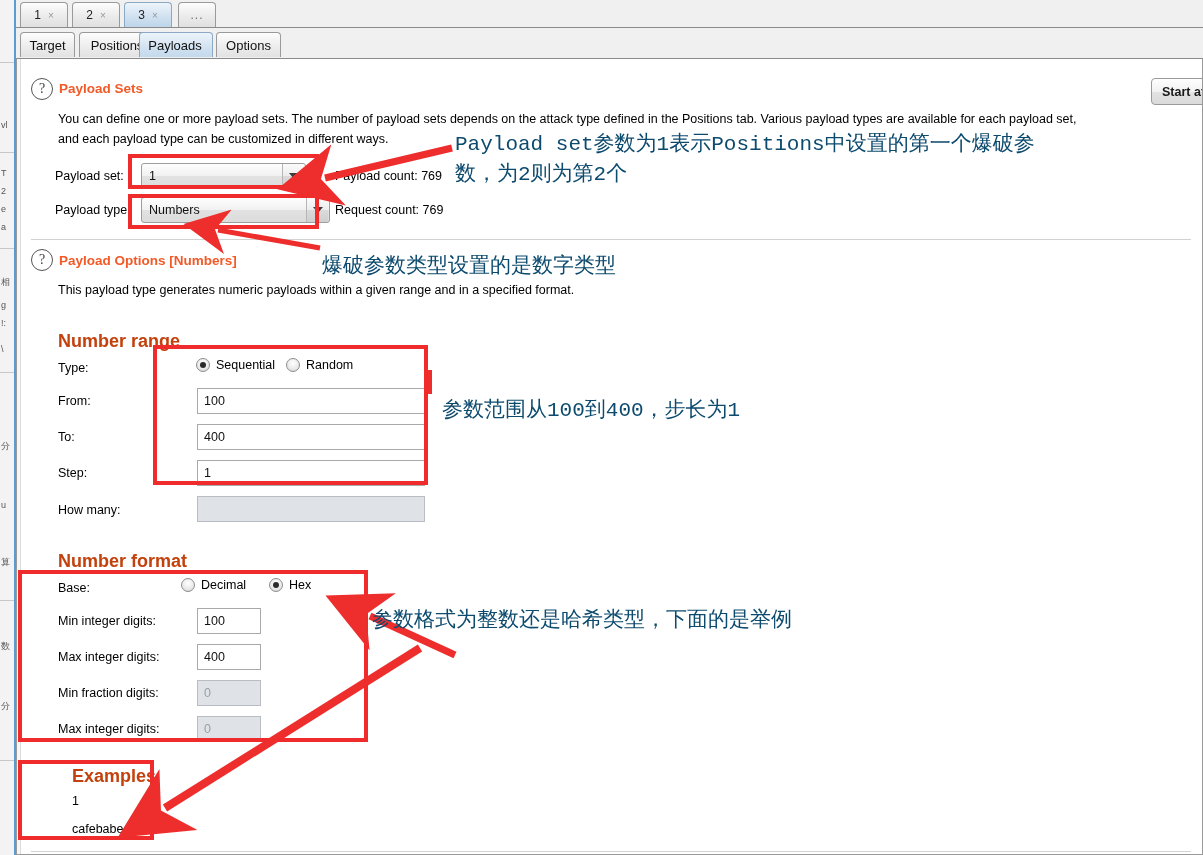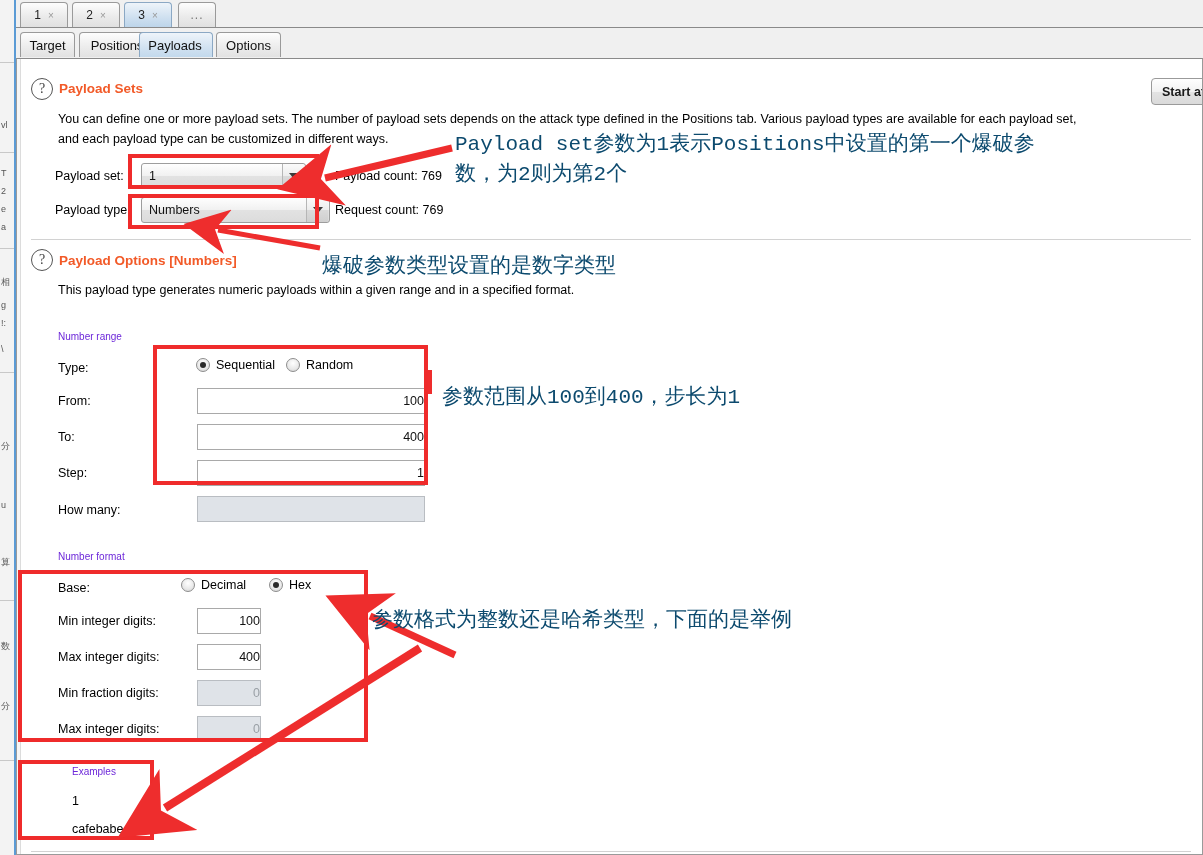--- a/index.html
+++ b/index.html
@@ -92,21 +92,21 @@
   }
 
   .sec-title {
     position: absolute; color: #f25a28; font-weight: bold; font-size: 13.5px;
     white-space: nowrap;
   }
   .body-text {
     position: absolute; font-size: 12.5px; color: #000; white-space: nowrap;
   }
   .sub-title {
-    position: absolute; color: #6d28d9; font-size: 10px; white-space: nowrap;
+    position: absolute; color: #c2410c; font-size: 18px; white-space: nowrap; font-weight: bold;
   }
   .flabel {
     position: absolute; font-size: 12.5px; color: #000; white-space: nowrap;
   }
 
   .hr {
     position: absolute; height: 1px; background: #d2d2d2;
   }
 
   
@@ -130,21 +130,21 @@
     display: block; width: 0; height: 0;
     border-left: 5px solid transparent; border-right: 5px solid transparent;
     border-top: 6px solid #3b3b3b;
   }
 
   
   .tinput {
     position: absolute; height: 26px;
     border: 1px solid #a9a9a9; background: #fff;
     display: flex; align-items: center;
-    padding-left: 6px; font-size: 12.5px; color: #111; justify-content: flex-end;
+    padding-left: 6px; font-size: 12.5px; color: #111;
   }
   .tinput.disabled {
     background: #dfe3e8; border-color: #b9bdc2; color: #9aa0a6;
   }
 
   
   .radio-wrap { position: absolute; display: flex; align-items: center; }
   .radio {
     width: 14px; height: 14px; border-radius: 50%;
     border: 1px solid #8d8d8d;
@@ -379,17 +379,17 @@
       <line x1="455" y1="655" x2="370" y2="616" stroke="#ee2d2d" stroke-width="7" marker-end="url(#ah)"></line>
 
       <line x1="420" y1="648" x2="165" y2="808" stroke="#ee2d2d" stroke-width="8" marker-end="url(#ah)"></line>
 
       <line x1="430" y1="394" x2="430" y2="370" stroke="#ee2d2d" stroke-width="4"></line>
     </svg>
 
     <div class="anno-text cn" style="left:455px;top:130px;">Payload set参数为1表示Positions中设置的第一个爆破参</div>
     <div class="anno-text cn" style="left:455px;top:160px;">数，为2则为第2个</div>
     <div class="anno-text cn" style="left:322px;top:252px;">爆破参数类型设置的是数字类型</div>
-    <div class="anno-text cn" style="left:442px;top:383px;">参数范围从100到400，步长为1</div>
+    <div class="anno-text cn" style="left:442px;top:396px;">参数范围从100到400，步长为1</div>
     <div class="anno-text cn" style="left:372px;top:606px;">参数格式为整数还是哈希类型，下面的是举例</div>
   </div>
 
 </div>
 
 </body></html>

